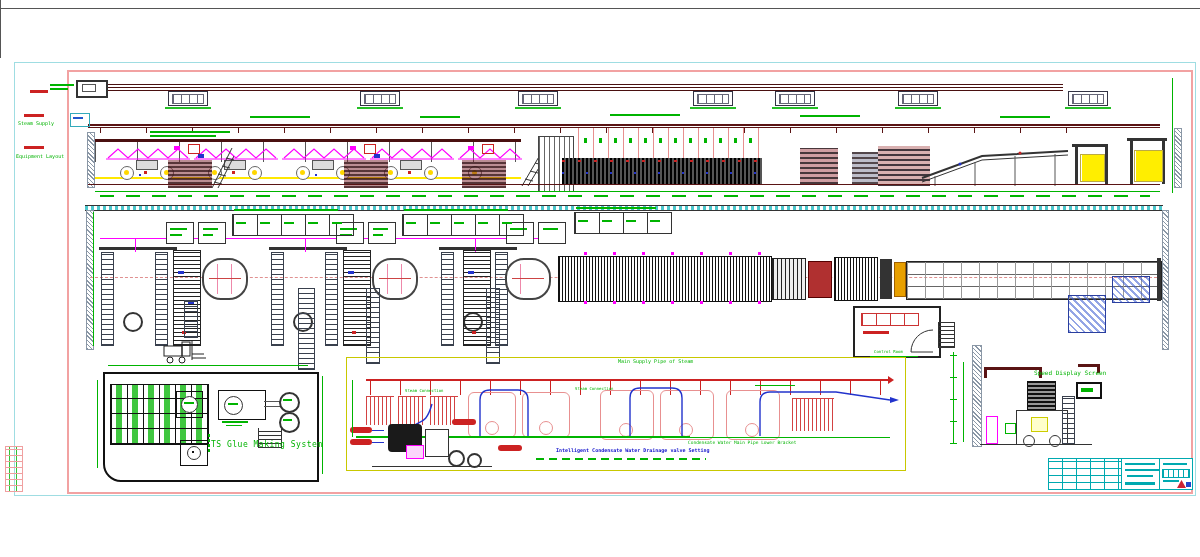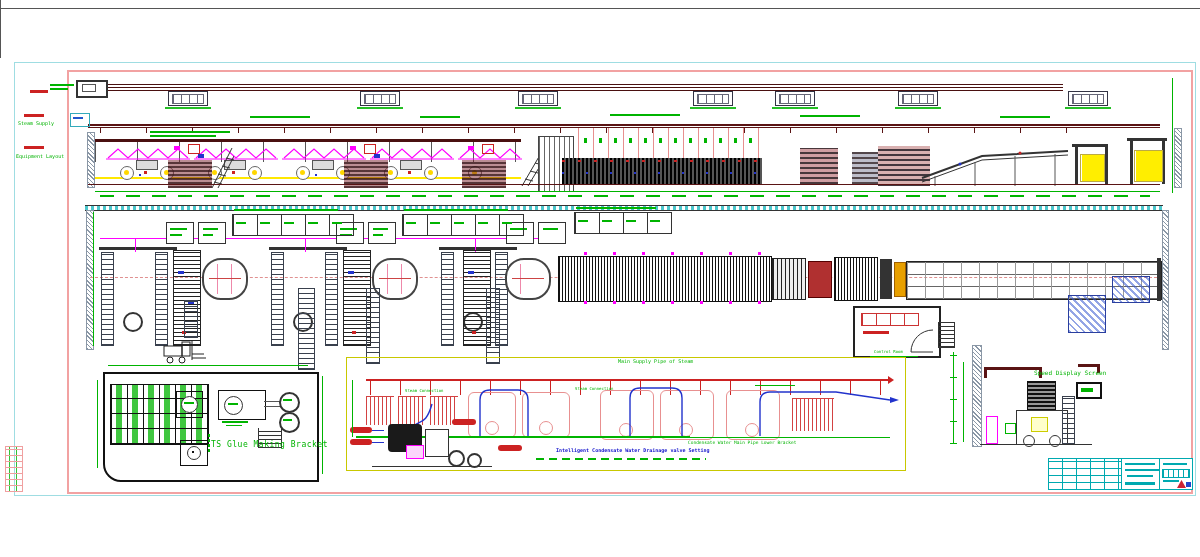--- a/index.html
+++ b/index.html
@@ -365,21 +365,21 @@
     <div class="a gdash" style="left:283px;top:399px;width:9px;"></div>
     <div class="a gdash" style="left:283px;top:419px;width:9px;"></div>
     <div class="a gdash" style="left:222px;top:421px;width:26px;"></div>
     <div class="a gdash" style="left:226px;top:425px;width:16px;height:1px;"></div>
     <div class="a" style="left:258px;top:428px;width:22px;height:20px;border-left:1px solid #333;border-right:1px solid #333;background:repeating-linear-gradient(0deg,#333 0 1px,transparent 1px 4px);"></div>
     <div class="a" style="left:180px;top:440px;width:26px;height:24px;border:1px solid #111;">
       <div class="a circle" style="left:6px;top:5px;width:12px;height:12px;"></div>
       <div class="a" style="left:11px;top:10px;width:2px;height:2px;background:#111;"></div>
     </div>
     <div class="a" style="left:208px;top:432px;width:2px;height:20px;background:repeating-linear-gradient(0deg,#00b400 0 3px,transparent 3px 5px);"></div>
-    <div class="a gtext" style="left:211px;top:441px;font-size:8px;letter-spacing:.5px;">TS Glue Making Bracket</div>
+    <div class="a gtext" style="left:211px;top:441px;font-size:8px;letter-spacing:.5px;">TS Glue Making System</div>
   </div>
 
   <div>
     <div class="a" style="left:346px;top:357px;width:558px;height:112px;border:1px solid #c8c800;"></div>
     <div class="a gtext" style="left:618px;top:359px;font-size:5px;">Main Supply Pipe of Steam</div>
     <div class="a" style="left:366px;top:379px;width:524px;height:2px;background:#cc2222;"></div>
     <div class="a" style="left:888px;top:376px;width:0;height:0;border-left:6px solid #cc2222;border-top:4px solid transparent;border-bottom:4px solid transparent;"></div>
     <div class="a" style="left:370px;top:381px;width:512px;height:14px;background:repeating-linear-gradient(90deg,#cc2222 0 1px,transparent 1px 30px);"></div>
     <div class="a comb" style="left:366px;top:396px;width:28px;height:28px;"></div>
     <div class="a comb" style="left:398px;top:396px;width:28px;height:28px;"></div>

